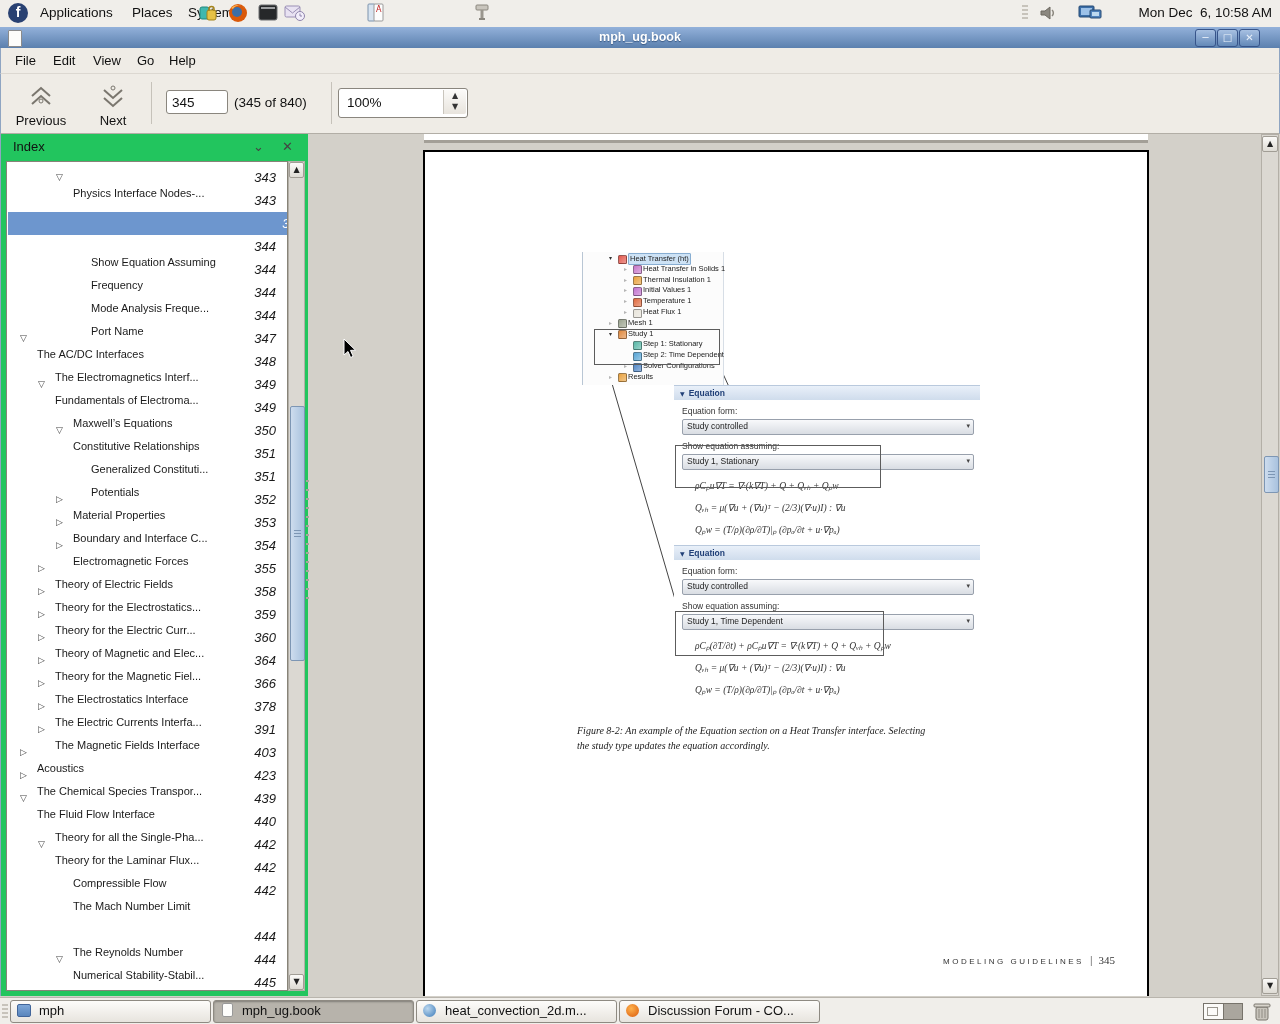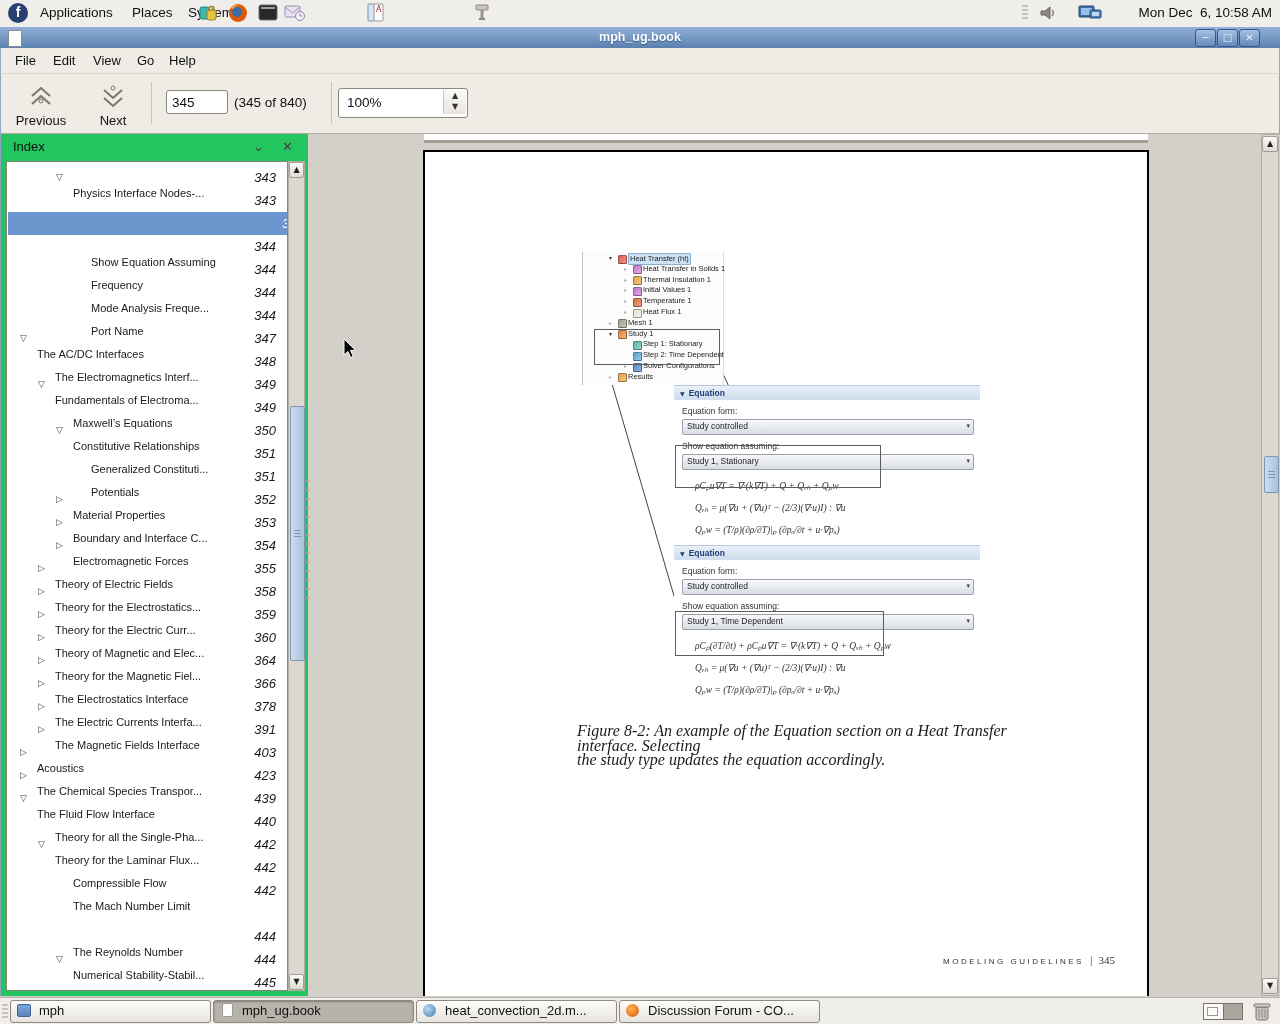--- a/index.html
+++ b/index.html
@@ -97,21 +97,21 @@
   .eqselect{position:relative;margin:0 6px 0 8px;height:14px;border:1px solid #98a0ac;border-radius:2px;
     background:linear-gradient(to bottom,#f8f9fb,#d9dde3);font-size:8.5px;color:#222;line-height:13px;padding-left:4px;}
   .selarrow{position:absolute;right:3px;top:0;font-size:7px;color:#444;line-height:13px;font-family:"DejaVu Sans",sans-serif;}
   .formula{font-family:"Liberation Serif",serif;font-style:italic;font-size:9.5px;color:#333;
     margin:9px 0 0 21px;white-space:nowrap;}
 
   .hl-box{position:absolute;border:1px solid #5c5c5c;background:transparent;}
   #page-svg{position:absolute;left:0;top:0;width:722px;height:900px;pointer-events:none;}
 
   #caption{position:absolute;left:152px;top:572px;width:470px;font-family:"Liberation Serif",serif;
-    font-style:italic;font-size:16px;color:#1a1a1a;line-height:14.5px;}
+    font-style:italic;font-size:10px;color:#1a1a1a;line-height:14.5px;}
   #pg-footer{position:absolute;left:420px;top:798px;width:270px;text-align:right;color:#333;white-space:nowrap;}
   #pg-footer .fl{font-size:8px;letter-spacing:2.5px;font-family:"Liberation Sans",sans-serif;}
   #pg-footer .fsep{font-size:10px;color:#777;margin:0 6px;}
   #pg-footer .fpg{font-size:11px;font-family:"Liberation Serif",serif;}
 
   
   #taskbar{position:absolute;left:0;top:997px;width:1280px;height:27px;background:#f0eeea;
     border-top:1px solid #b9b5ad;}
   .task-btn{position:absolute;top:2px;height:21px;border:1px solid #8e8a82;border-radius:3px;
     background:linear-gradient(to bottom,#fdfcfa,#e7e4de);}

